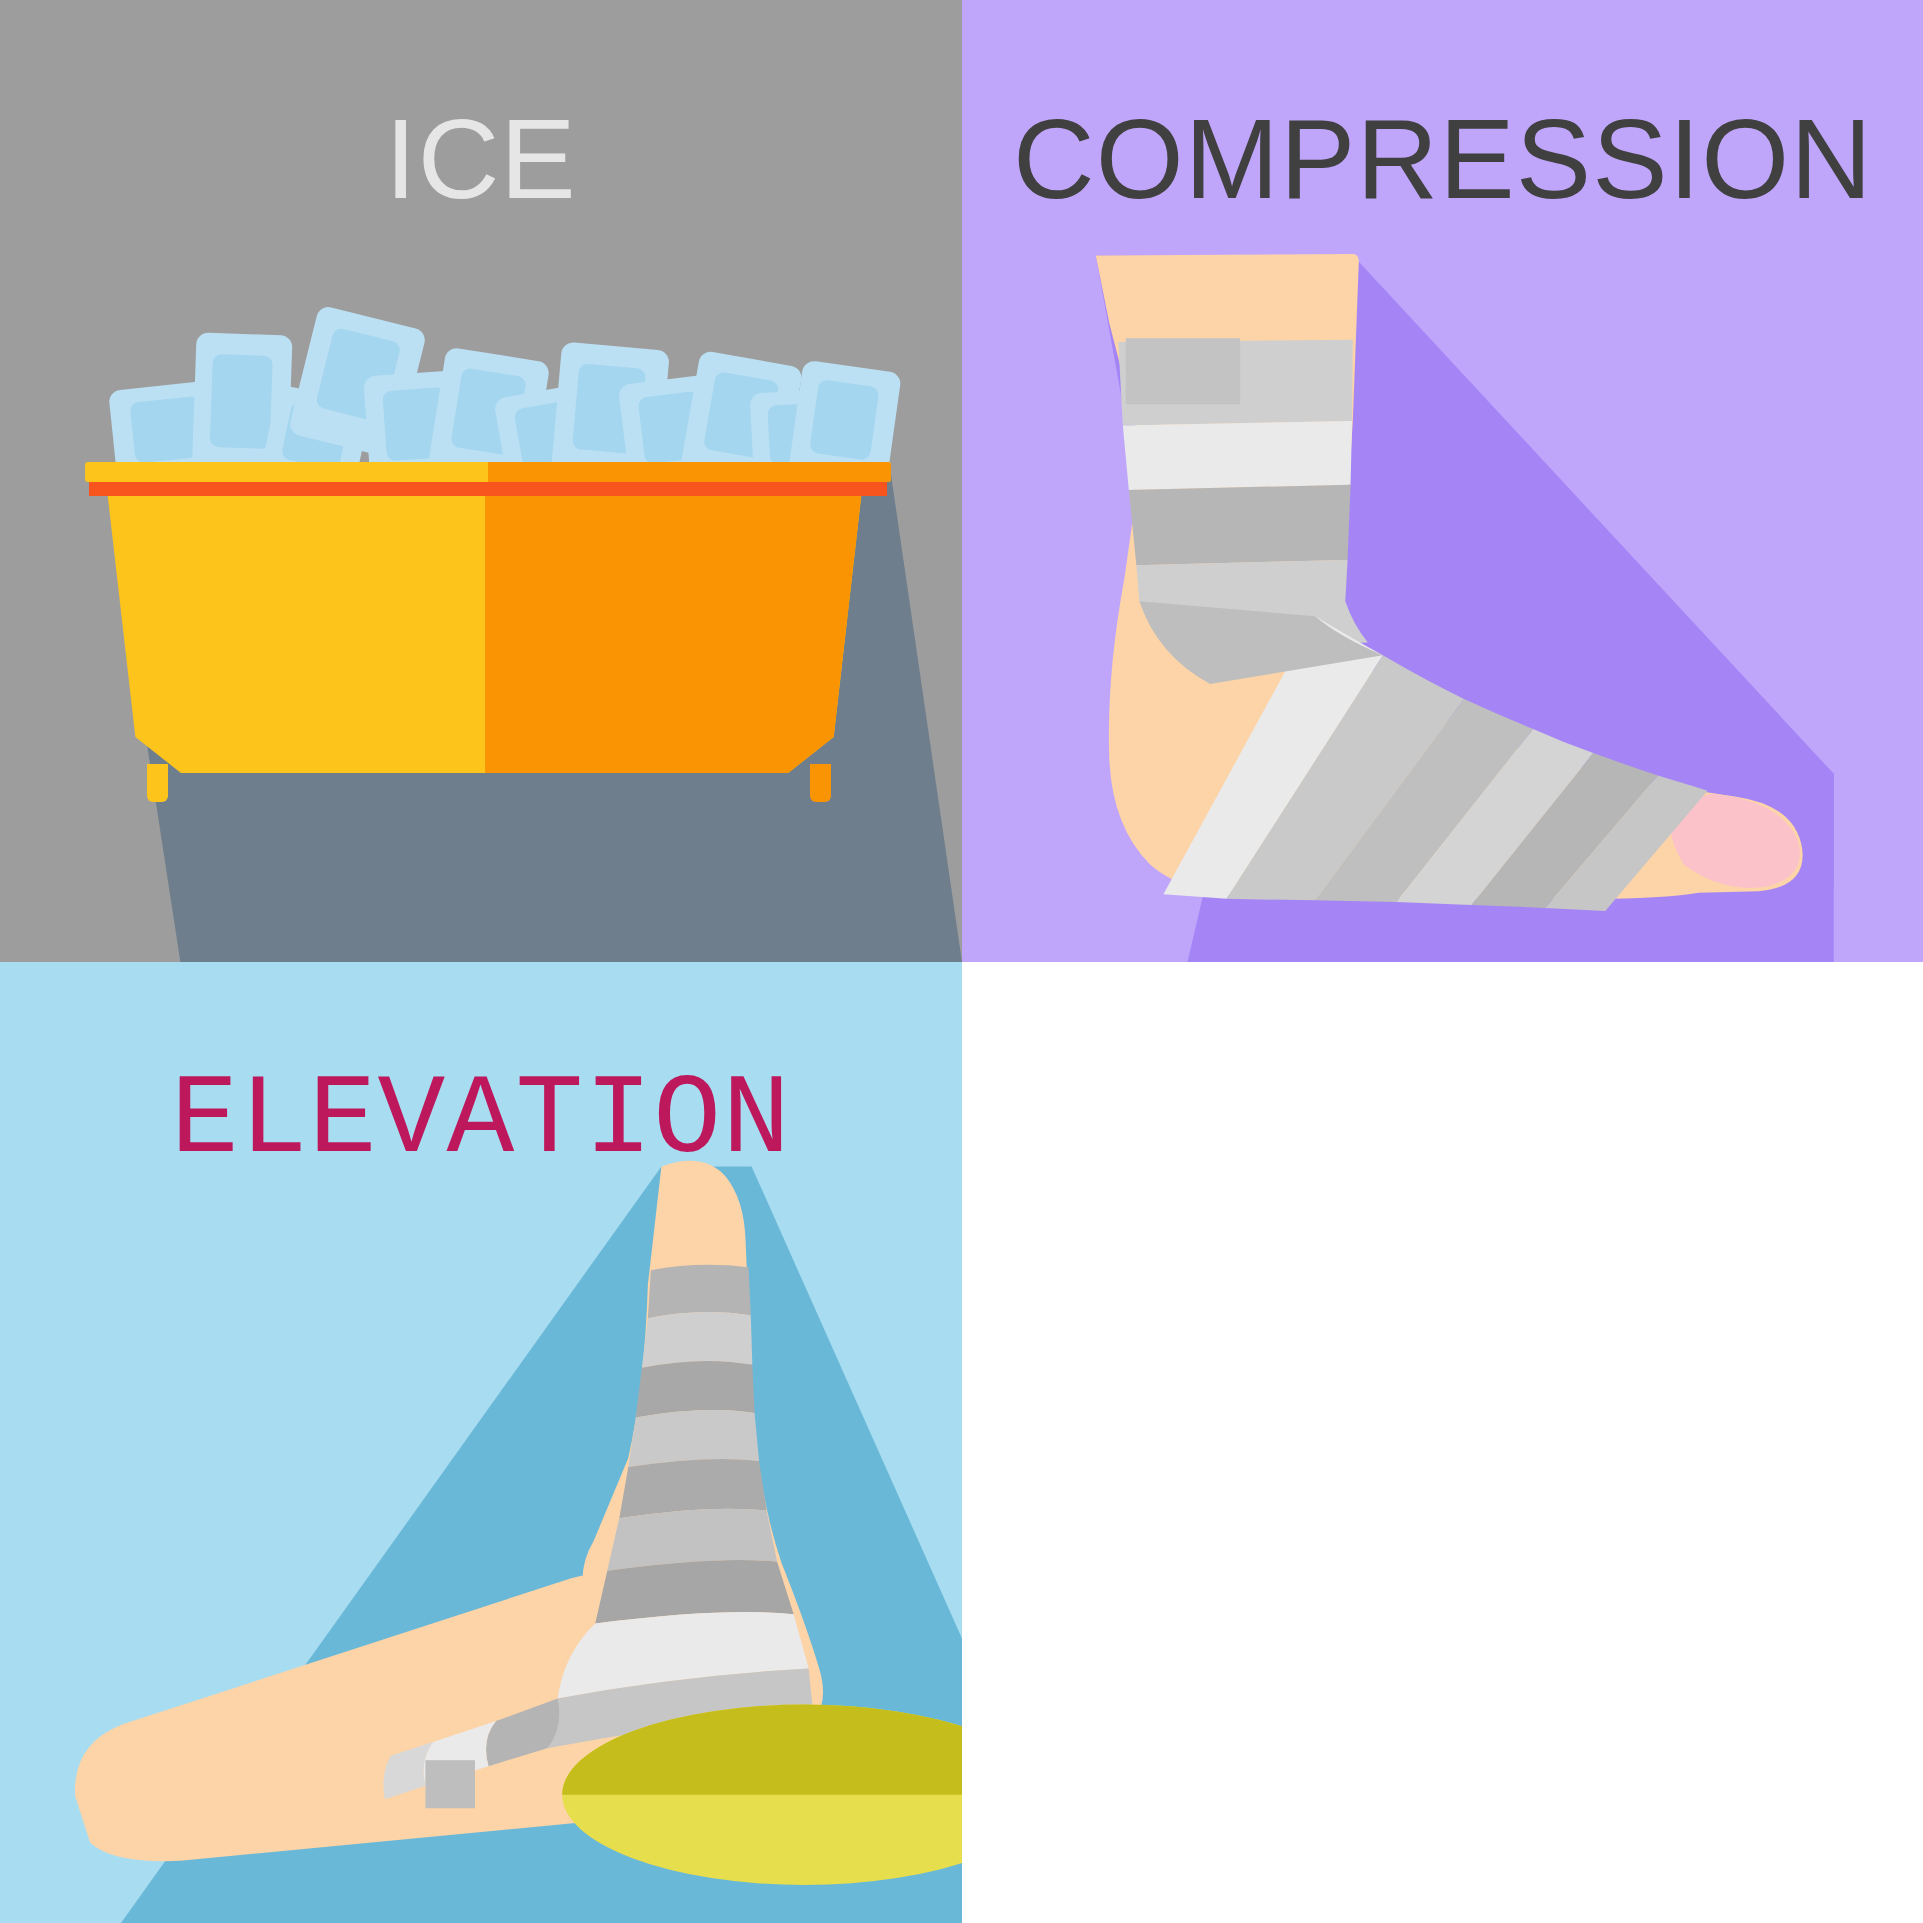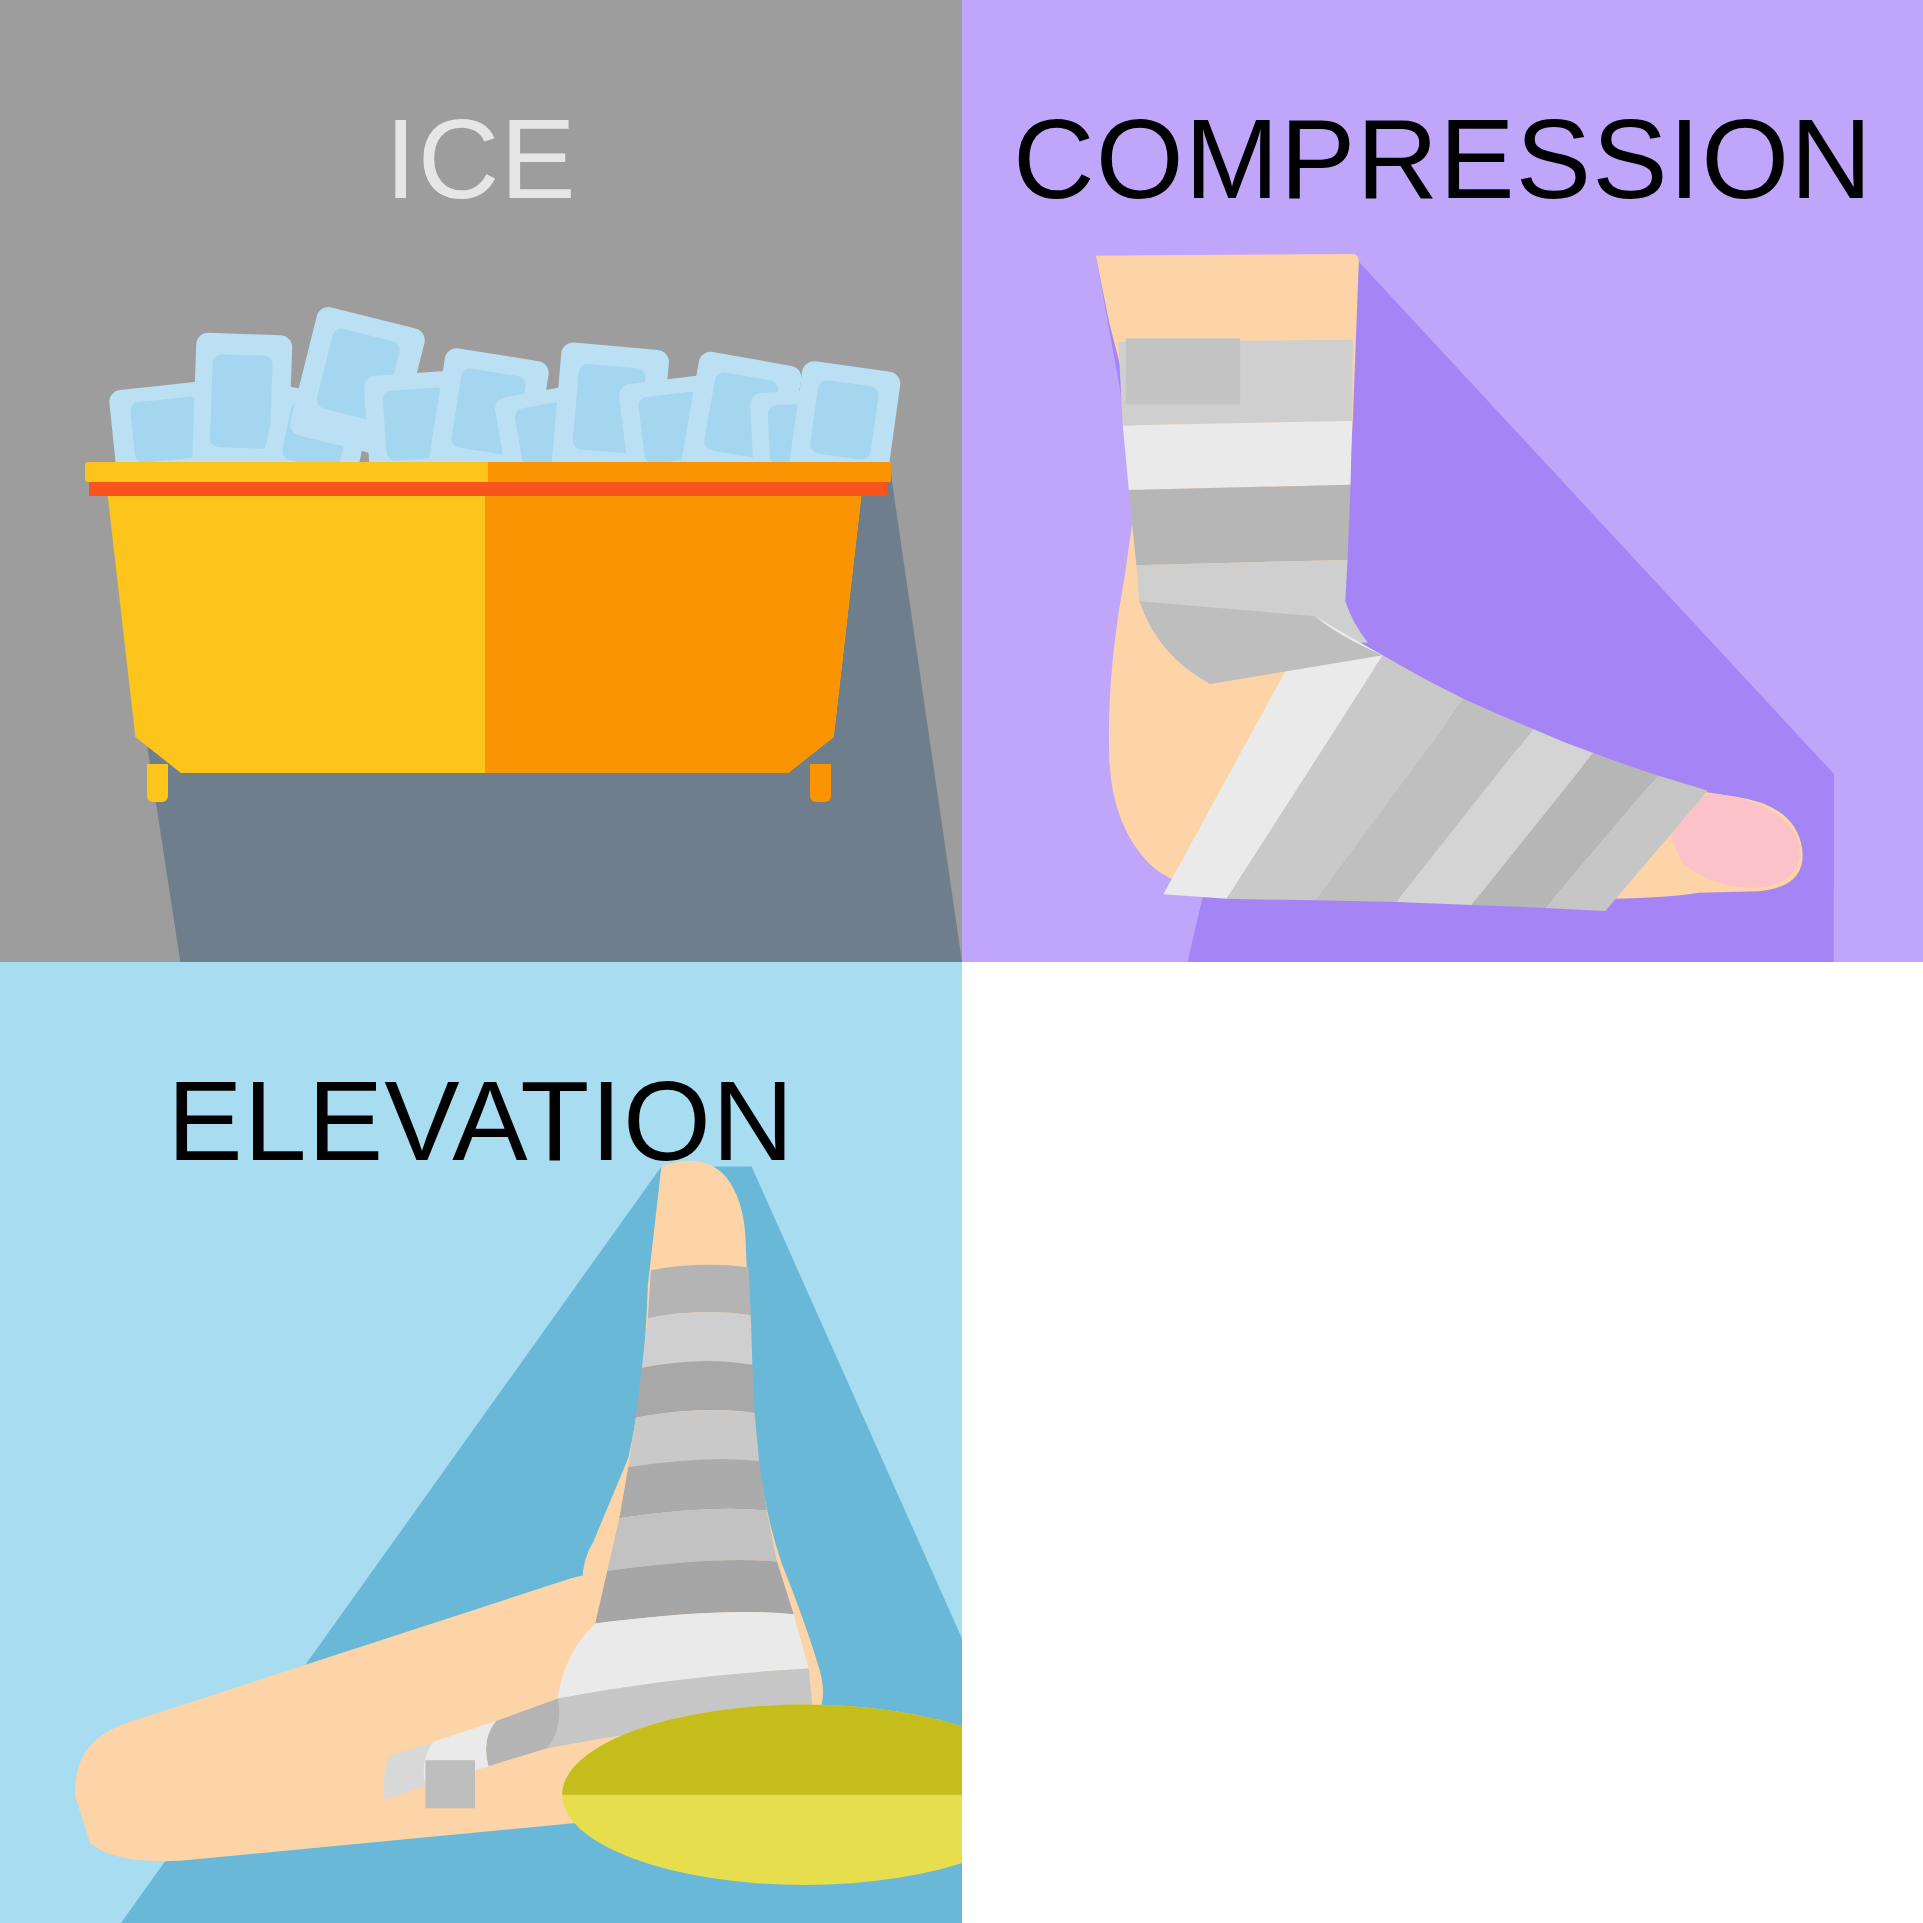--- a/index.html
+++ b/index.html
@@ -213,21 +213,21 @@
       <path d="M268,1190 L470,820 Q520,850 560,872 L352,1196 Z" fill="#EAEAEA"></path>
       <path d="M352,1196 L560,872 Q618,906 668,930 L470,1198 Z" fill="#C9C9C9"></path>
       <path d="M470,1198 L668,930 Q716,952 760,970 L578,1200 Z" fill="#BFBFBF"></path>
       <path d="M578,1200 L760,970 Q800,988 840,1002 L678,1204 Z" fill="#D4D4D4"></path>
       <path d="M678,1204 L840,1002 Q884,1018 926,1032 L776,1208 Z" fill="#B6B6B6"></path>
       <path d="M776,1208 L926,1032 Q962,1043 992,1052 L856,1212 Z" fill="#C6C6C6"></path>
 
       <path d="M236,800 Q260,872 330,910 L560,872 Q500,846 470,820 Z" fill="#BEBEBE"></path>
     </svg>
 
-    <h1 class="panel-title" style="color: #000000;">COMPRESSION</h1>
+    <h1 class="panel-title" style="color: #404040;">COMPRESSION</h1>
   </section>
 
   <section class="panel" id="p-elev" style="background: rgb(168, 220, 240);">
     <svg id="elev-shadow" viewBox="0 0 1280 1280">
       <polygon points="880,272 1000,272 1280,900 1280,1280 160,1280" fill="#6AB8D8"></polygon>
     </svg>
 
     <svg id="elev-art" viewBox="0 0 1280 1280">
 
       <path d="M100,1110 Q96,1040 164,1014
@@ -273,17 +273,17 @@
       <path d="M576,1038 L660,1010 Q640,1034 650,1070
                L566,1096 Q558,1062 576,1038 Z" fill="#EAEAEA"></path>
       <rect x="566" y="1062" width="66" height="64" fill="#BEBEBE"></rect>
       <path d="M520,1056 L576,1038 Q558,1062 566,1096 L512,1114
                Q506,1080 520,1056 Z" fill="#D8D8D8"></path>
 
       <ellipse cx="1070" cy="1108" rx="322" ry="120" fill="#E6DE4C"></ellipse>
       <path d="M748,1108 A322,120 0 0 1 1392,1108 Z" fill="#C5BD1C"></path>
     </svg>
 
-    <h1 class="panel-title" style="color: #000000;">ELEVATION</h1>
+    <h1 class="panel-title" style="color: #be185d; font-family: Liberation Mono, monospace;">ELEVATION</h1>
   </section>
 
 </div>
 
 
 </body></html>

